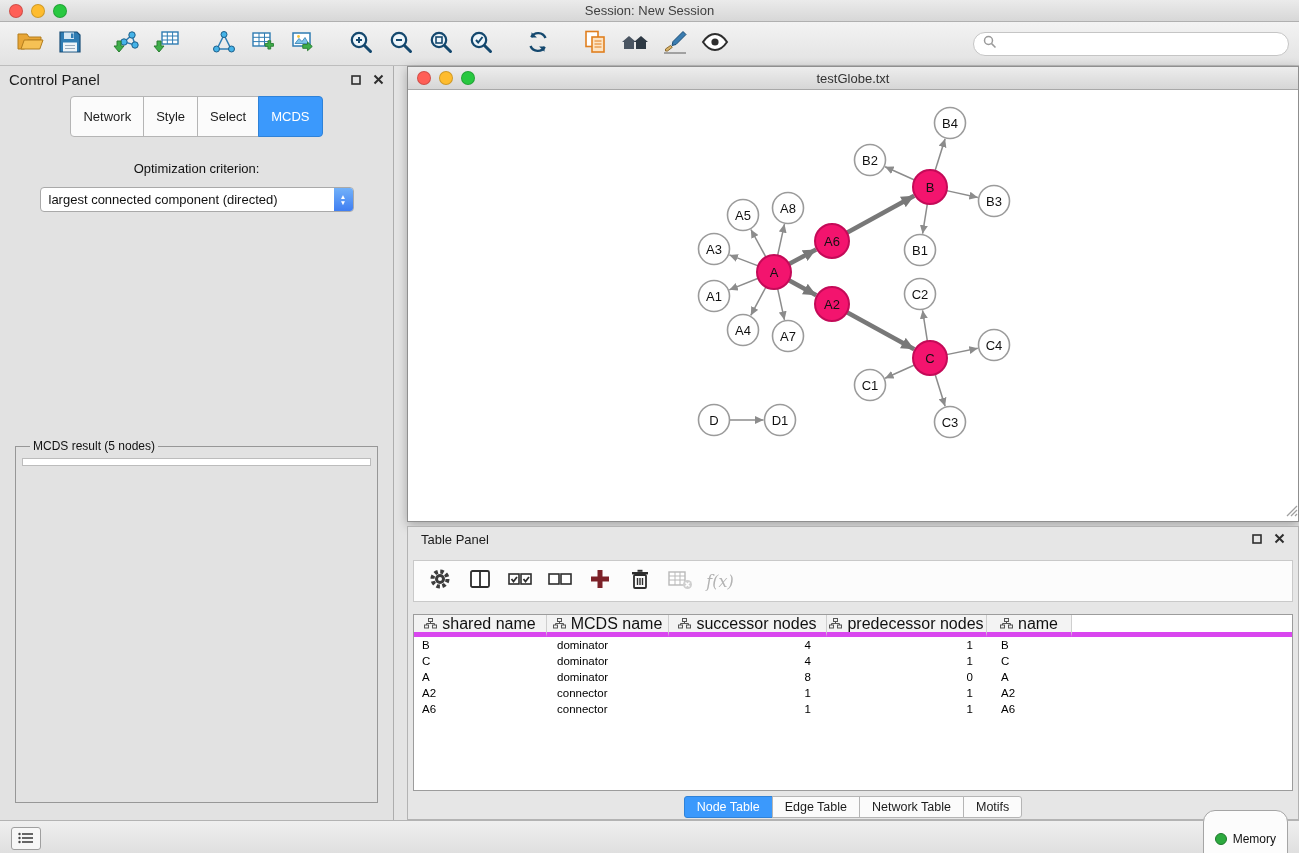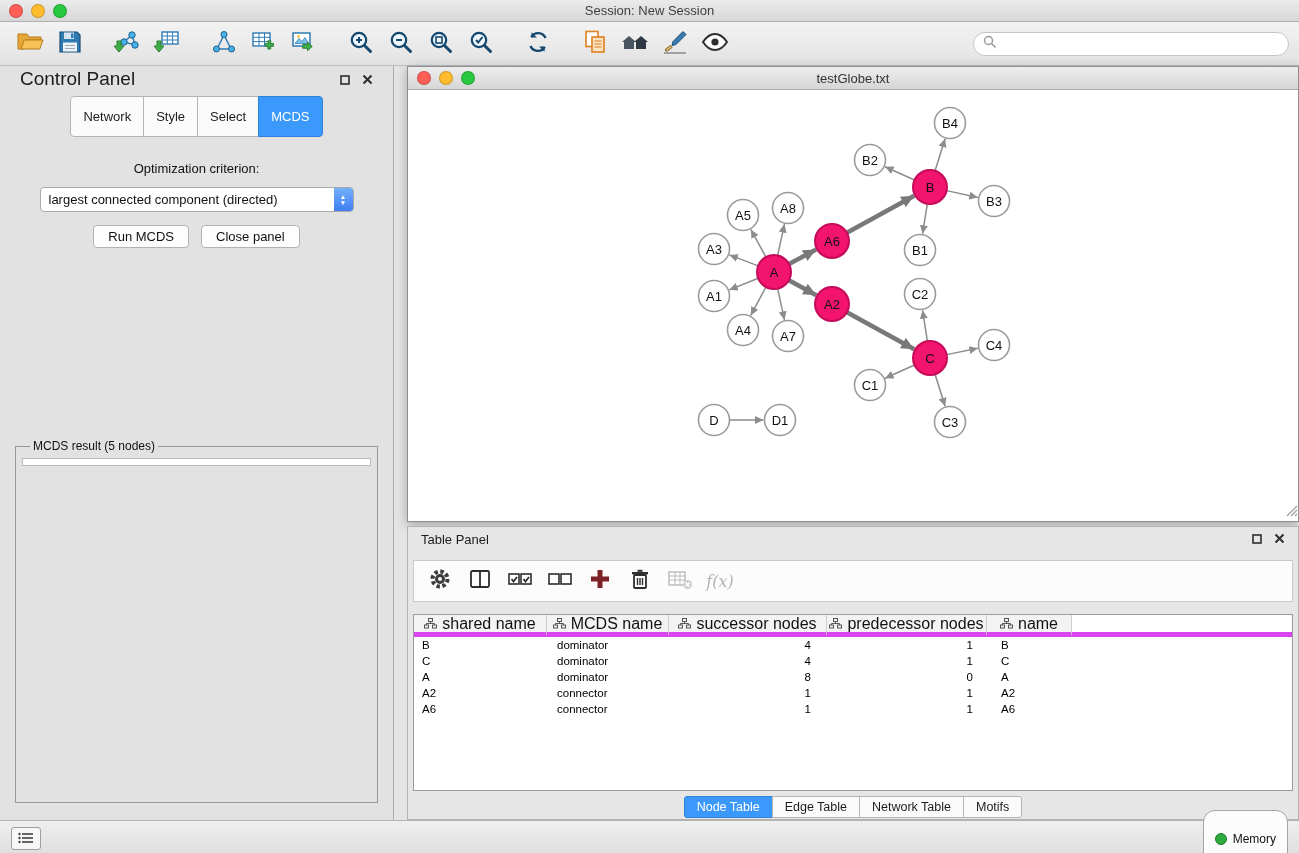--- a/index.html
+++ b/index.html
@@ -13,21 +13,21 @@
   .app-title{position:absolute;left:0;right:0;text-align:center;font-size:13px;color:#404040;}
   
   .toolbar{height:43px;background:linear-gradient(#f3f3f3,#e2e2e2);border-bottom:1px solid #bdbdbd;display:flex;align-items:center;padding:0 10px;}
   .tb-btn{width:40px;height:36px;display:flex;align-items:center;justify-content:center;}
   .tb-sep{width:17px;height:1px;}
   .searchbox{margin-left:auto;width:296px;height:22px;background:#fff;border:1px solid #c5c5c5;border-radius:12px;display:flex;align-items:center;padding:0 9px;gap:5px;}
   .searchbox input{border:none;outline:none;flex:1;font-size:12px;font-family:inherit;background:transparent;}
   .main{height:754px;display:flex;}
   
   .control-panel{width:393px;background:#e2e2e2;border-right:1px solid #adadad;display:flex;flex-direction:column;}
-  .panel-head{height:26px;display:flex;align-items:center;padding:0 20px;font-size:19px;color:#1c1c1c;}
+  .panel-head{height:26px;display:flex;align-items:center;padding:0 9px;font-size:15px;color:#1c1c1c;}
   .panel-head .win-icons{margin-left:auto;display:flex;gap:12px;align-items:center;}
   .cp-tabs{display:flex;justify-content:center;margin-top:4px;}
   .cp-tab{font-size:13px;padding:12px 12px;background:#fbfbfb;border:1px solid #b5b5b5;margin-left:-1px;color:#1c1c1c;cursor:default;}
   .cp-tab:first-child{border-radius:4px 0 0 4px;margin-left:0;}
   .cp-tab:last-child{border-radius:0 4px 4px 0;}
   .cp-tab.active{background:#3b99fc;border-color:#2f82d8;color:#fff;}
   .opt-label{text-align:center;font-size:13px;color:#111;margin-top:24px;}
   .combo{width:312px;height:23px;margin:11px auto 0;background:#fff;border:1px solid #a9a9a9;border-radius:4px;display:flex;align-items:center;font-size:13px;}
   .combo-text{flex:1;padding-left:8px;white-space:nowrap;overflow:hidden;color:#111;}
   .combo-btn{width:19px;align-self:stretch;background:linear-gradient(#72b1f9,#3f7ef2);border-radius:0 3px 3px 0;display:flex;flex-direction:column;align-items:center;justify-content:center;color:#fff;font-size:6.5px;line-height:5.5px;}
@@ -245,24 +245,20 @@
         <div class="cp-tab active">MCDS</div>
       </div>
     <div class="opt-label">Optimization criterion:</div>
     <div class="combo">
       <span class="combo-text">largest connected component (directed)</span>
       <span class="combo-btn">
           <span>▲</span>
           <span>▼</span>
         </span>
     </div>
-    <div class="cp-buttons">
-      <button class="cp-btn">Run MCDS</button>
-      <button class="cp-btn">Close panel</button>
-    </div>
     <fieldset class="result-box">
       <legend>MCDS result (5 nodes)</legend>
       <div class="result-list" id="result-list">
           <div class="result-item">A2</div>
         </div>
     </fieldset>
   </div>
 
   <div class="right">
 

